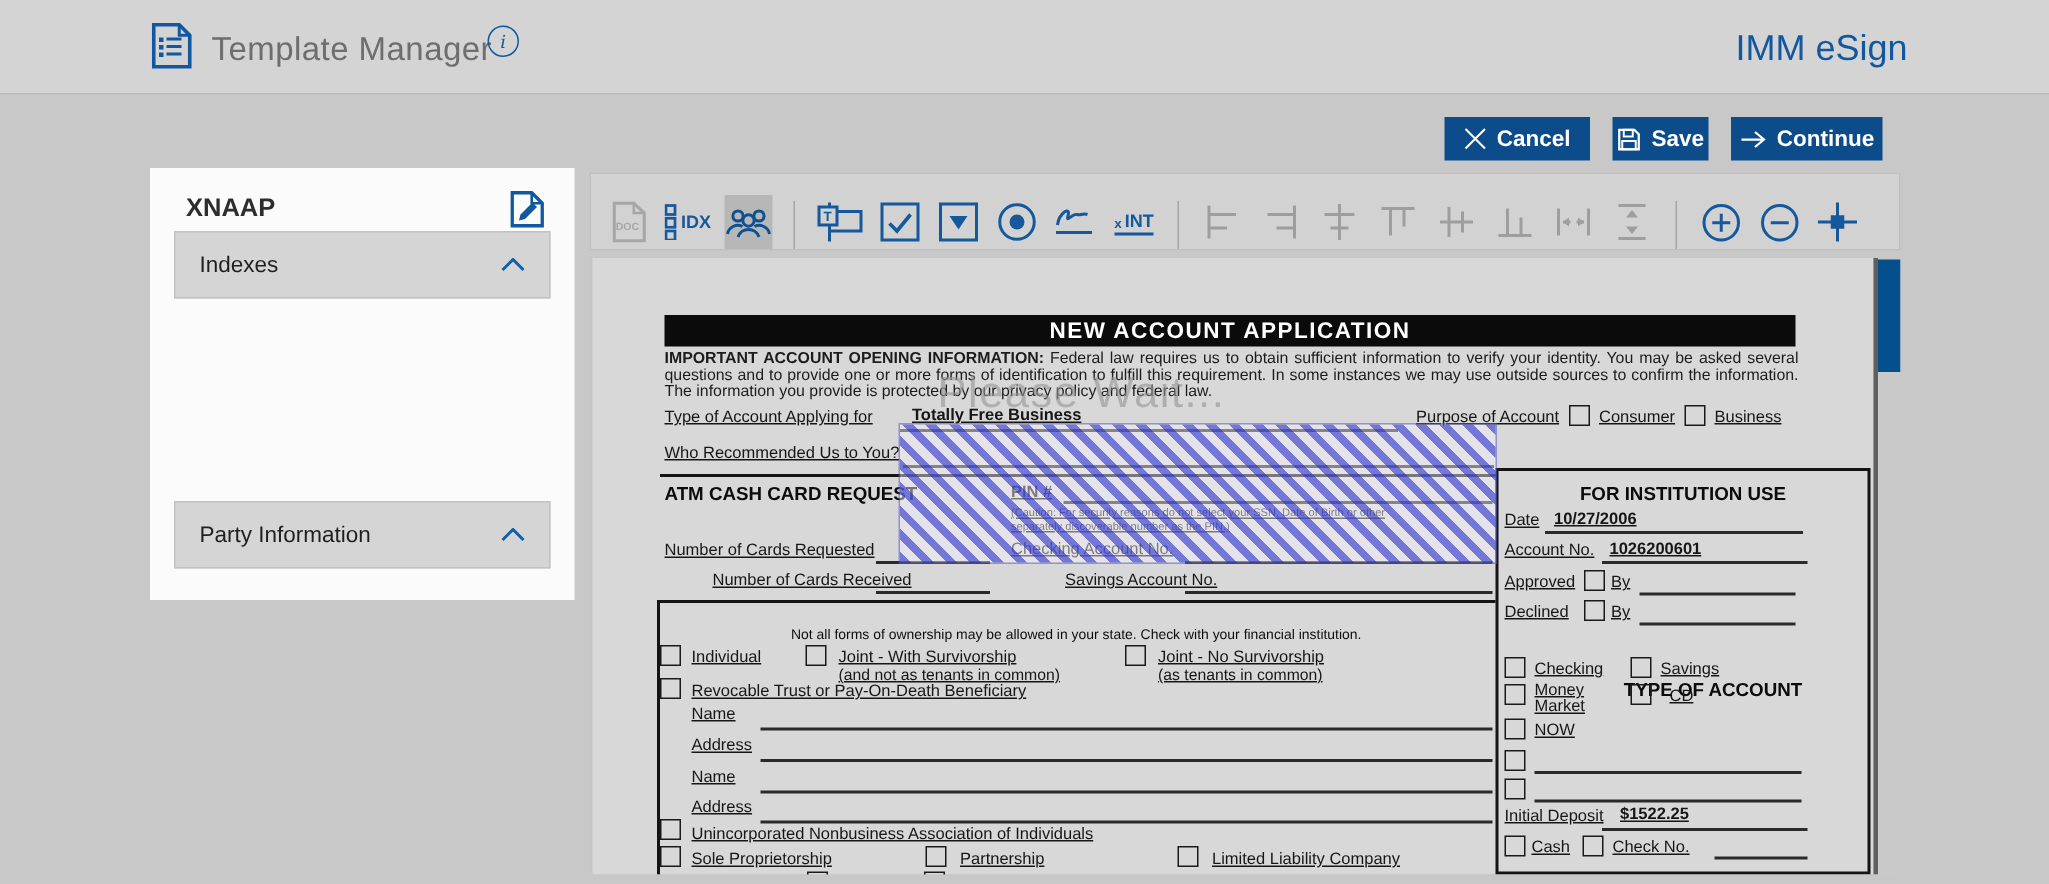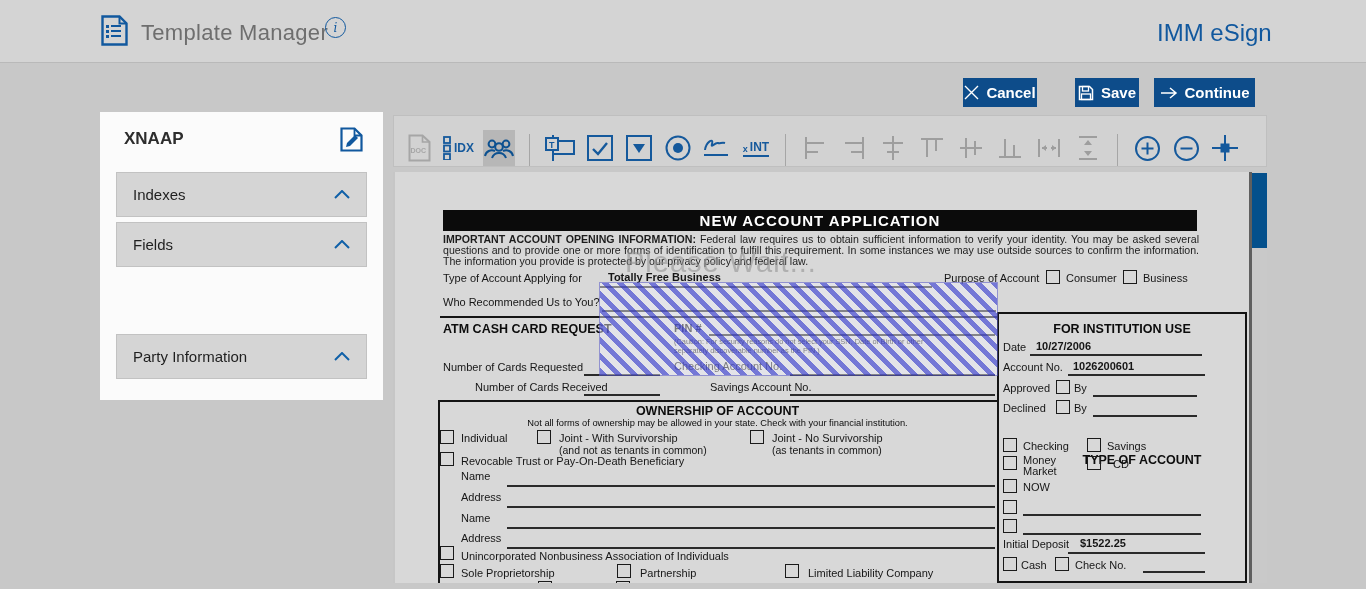--- a/index.html
+++ b/index.html
@@ -44,21 +44,21 @@
   .page{position:absolute;left:2px;top:0;width:854px;height:411px;background:#d8d8d8;}
   .page-edge{position:absolute;left:856px;top:0;width:3px;height:411px;background:#5f5f5f;}
   .vscroll{position:absolute;left:859px;top:0;width:15px;height:411px;background:#c9c9c9;}
   .vthumb{position:absolute;left:0;top:1px;width:15px;height:75px;background:#04508c;cursor:grab;}
 
   
   .titlebar{position:absolute;left:50px;top:38px;width:754px;height:21px;background:#0b0b0b;color:#fff;
             font-weight:700;font-size:15px;letter-spacing:1px;text-align:center;line-height:21px;}
   .intro{position:absolute;left:50px;top:62px;width:756px;font-size:10.6px;line-height:11px;color:#1c1c1c;text-align:justify;}
   .watermark{position:absolute;left:232px;top:74px;font-size:29px;color:#949494;opacity:.6;z-index:3;letter-spacing:1px;}
-  .lbl{position:absolute;font-size:11px;color:#161616;white-space:nowrap;z-index:1;}
+  .lbl{position:absolute;font-size:11px;color:#161616;white-space:nowrap;z-index:1;text-decoration:underline;}
   .sm{font-size:7.4px;}
   .b{font-weight:700;}
   .hdr{position:absolute;font-size:12.5px;font-weight:700;color:#0c0c0c;white-space:nowrap;z-index:1;}
   .chdr{position:absolute;font-size:12.5px;font-weight:700;color:#0c0c0c;text-align:center;z-index:1;}
   .line{position:absolute;background:#2a2a2a;height:1.5px;z-index:1;}
   .thick{position:absolute;background:#141414;z-index:1;}
   .cb{position:absolute;width:12px;height:12px;border:1.6px solid #1a1a1a;z-index:1;background:transparent;}
   .instbox{position:absolute;left:604px;top:140px;width:250px;height:271px;border:2px solid #141414;box-sizing:border-box;z-index:0;}
   .hatch{position:absolute;left:207px;top:111px;width:397px;height:92px;z-index:6;cursor:move;
          background:repeating-linear-gradient(45deg,rgba(88,92,214,.78) 0 5px,rgba(240,240,252,.45) 5px 11px);
@@ -80,21 +80,21 @@
           <rect x="5" y="15" width="3" height="3"></rect>
           <rect x="5" y="20" width="3" height="3"></rect>
         </g>
     </svg>
   </span>
   <span class="page-title">Template Manager</span>
   <span class="info-icon">i</span>
   <span class="brand">IMM eSign</span>
 </div>
 
-<div class="btn" style="left:963px;width:74px;">
+<div class="btn" style="left:963px;width:97px;">
   <svg width="15" height="15" viewBox="0 0 15 15">
     <path d="M1 1 L14 14 M14 1 L1 14" stroke="#fff" stroke-width="1.4" fill="none"></path>
     </svg>
   <span>Cancel</span>
 </div>
 <div class="btn" style="left:1075px;width:64px;">
   <svg width="16" height="16" viewBox="0 0 16 16">
     <path d="M1.5 1.5 h10 l3 3 v10 h-13 z" stroke="#fff" stroke-width="1.5" fill="none"></path>
     <rect x="4.5" y="1.5" width="6" height="4.5" stroke="#fff" stroke-width="1.3" fill="none"></rect>
     <rect x="3.5" y="9" width="9" height="5.5" stroke="#fff" stroke-width="1.3" fill="none"></rect>
@@ -110,28 +110,22 @@
 
 <div class="sidebar">
   <span class="sb-title">XNAAP</span>
   <span class="sb-edit">
     <svg width="23" height="25" viewBox="0 0 23 25">
       <path d="M1.5 1.5 h13 l7 7 v15 h-20 z" fill="none" stroke="#11589e" stroke-width="2.2"></path>
       <path d="M14.5 1.5 v7 h7" fill="none" stroke="#11589e" stroke-width="1.8"></path>
       <path d="M7 16 l8 -8 3 3 -8 8 -4 1 z" fill="#11589e"></path>
       </svg>
   </span>
-  <div class="sb-item" style="top:60px;text-align:center;">
+  <div class="sb-item" style="top:42px;text-align:center;">
     <span>Indexes</span>
-    <svg width="16" height="9" viewBox="0 0 16 9">
-        <path d="M1 8 L8 1 L15 8" stroke="#1060a8" stroke-width="2" fill="none"></path>
-      </svg>
-  </div>
-  <div class="sb-item" style="top:110px;">
-    <span>Fields</span>
     <svg width="16" height="9" viewBox="0 0 16 9">
         <path d="M1 8 L8 1 L15 8" stroke="#1060a8" stroke-width="2" fill="none"></path>
       </svg>
   </div>
   <div class="sb-item" style="top:222px;">
     <span>Party Information</span>
     <svg width="16" height="9" viewBox="0 0 16 9">
         <path d="M1 8 L8 1 L15 8" stroke="#1060a8" stroke-width="2" fill="none"></path>
       </svg>
   </div>
@@ -363,21 +357,20 @@
   <span class="lbl b" style="left:687px;top:365px;">$1522.25</span>
   <div class="line" style="left:675px;top:380px;width:137px;"></div>
   <div class="cb" style="left:610px;top:385px;"></div>
   <span class="lbl" style="left:628px;top:387px;">Cash</span>
   <div class="cb" style="left:662px;top:385px;"></div>
   <span class="lbl" style="left:682px;top:387px;">Check No.</span>
   <div class="line" style="left:750px;top:399px;width:62px;"></div>
 
   <div class="thick" style="left:45px;top:228px;width:559px;height:2px;"></div>
   <div class="thick" style="left:45px;top:228px;width:2px;height:183px;"></div>
-  <div class="chdr" style="left:45px;top:232px;width:559px;">OWNERSHIP OF ACCOUNT</div>
   <div class="chdr" style="left:45px;top:246px;width:559px;font-size:9.3px;font-weight:400;">Not all forms of ownership may be allowed in your state. Check with your financial institution.</div>
   <div class="cb" style="left:47px;top:258px;"></div>
   <span class="lbl" style="left:68px;top:260px;">Individual</span>
   <div class="cb" style="left:144px;top:258px;"></div>
   <span class="lbl" style="left:166px;top:260px;">Joint - With Survivorship</span>
   <span class="lbl" style="left:166px;top:272px;font-size:10.5px;">(and not as tenants in common)</span>
   <div class="cb" style="left:357px;top:258px;"></div>
   <span class="lbl" style="left:379px;top:260px;">Joint - No Survivorship</span>
   <span class="lbl" style="left:379px;top:272px;font-size:10.5px;">(as tenants in common)</span>
   <div class="cb" style="left:47px;top:280px;"></div>

